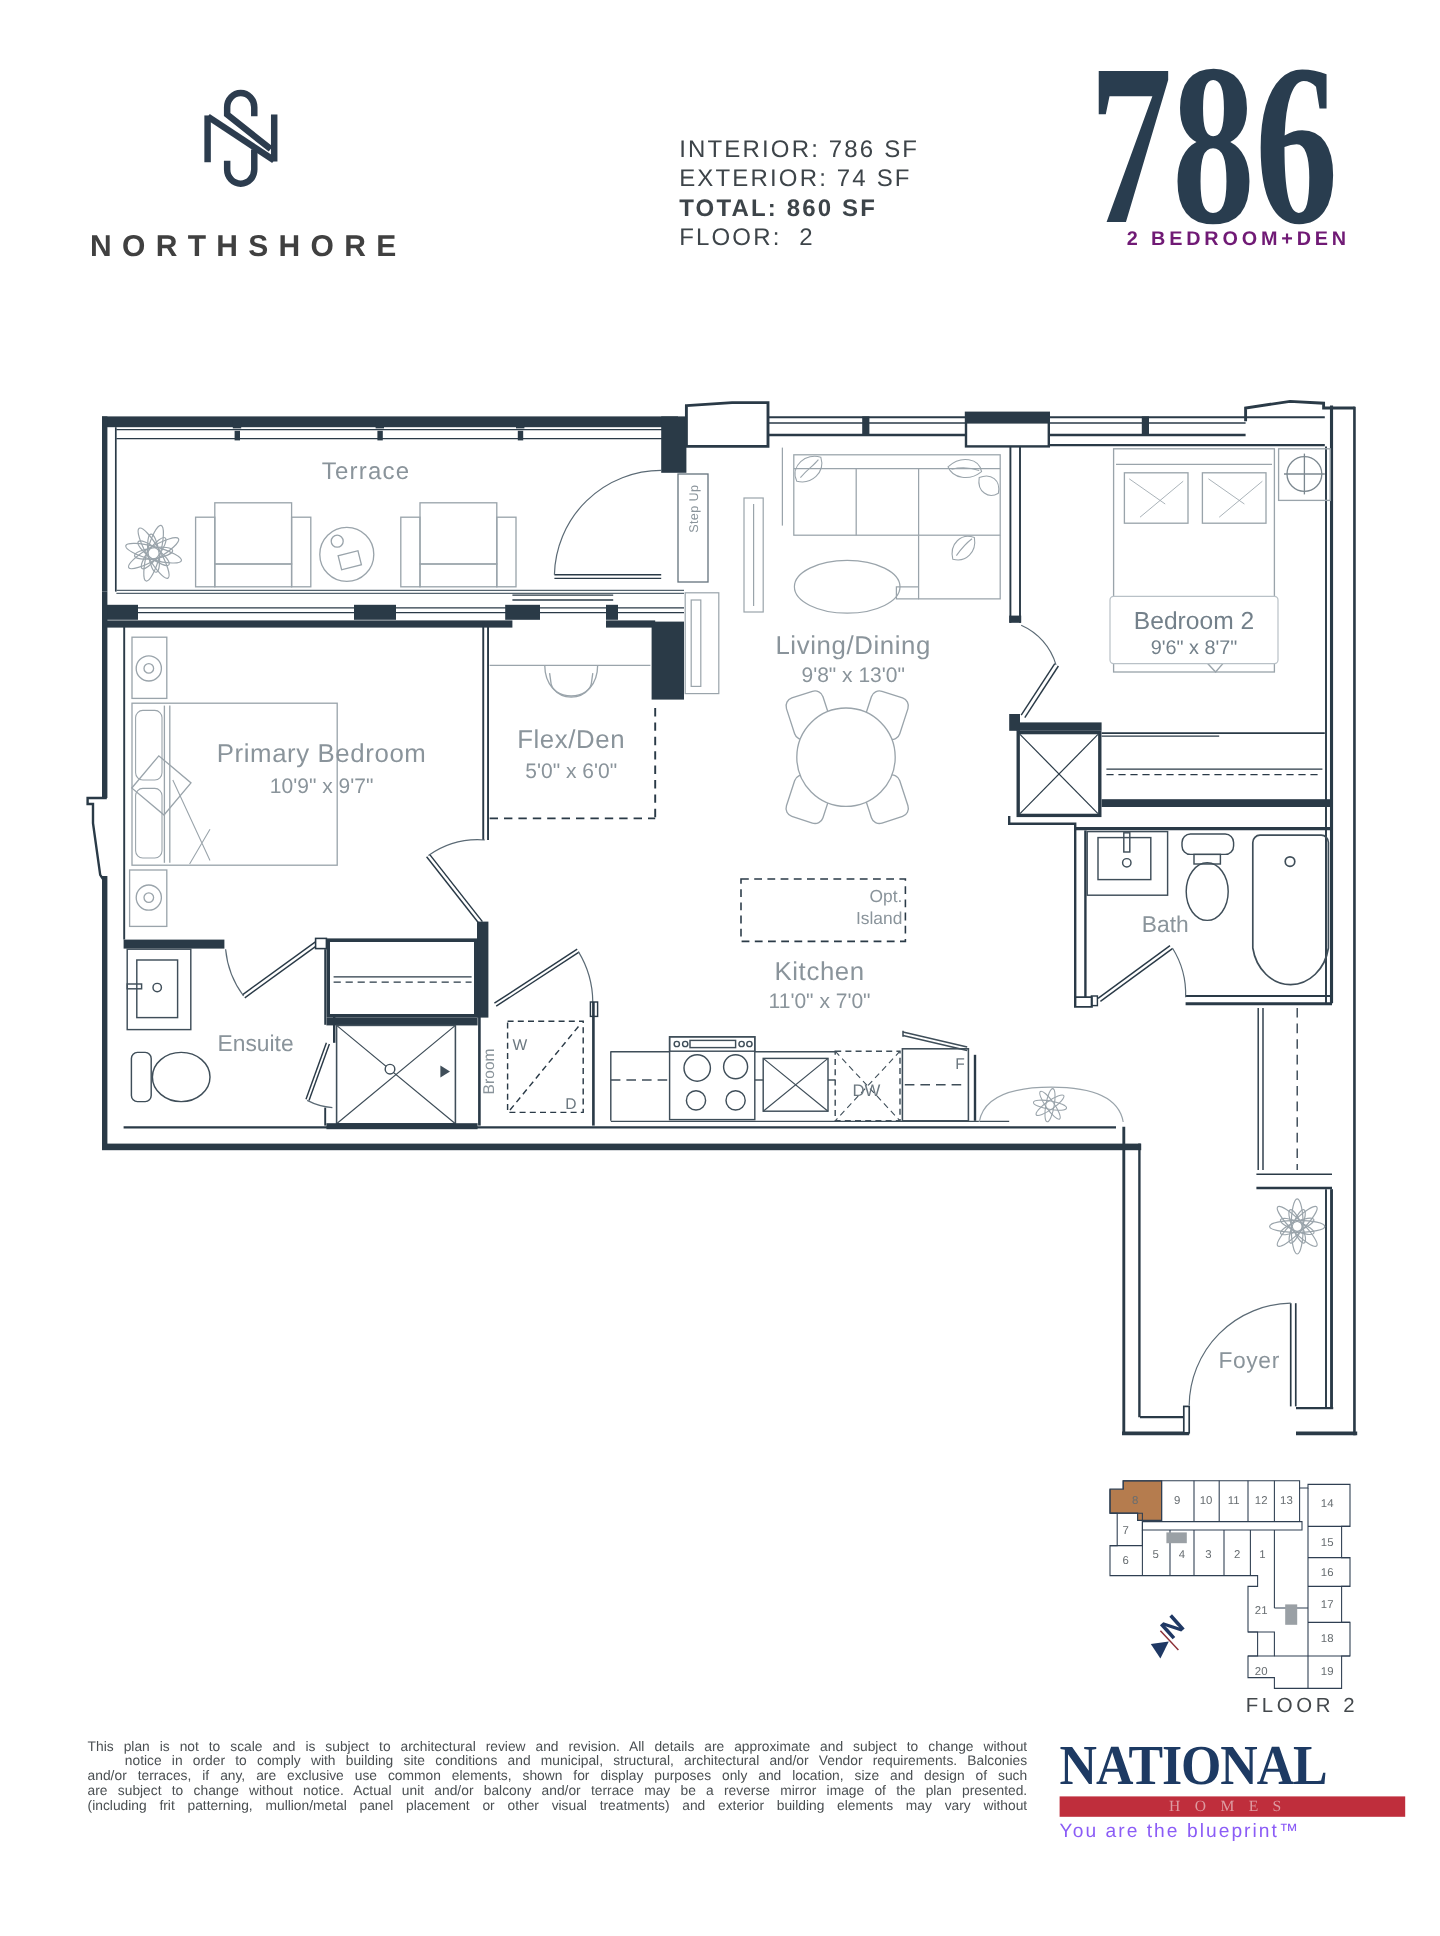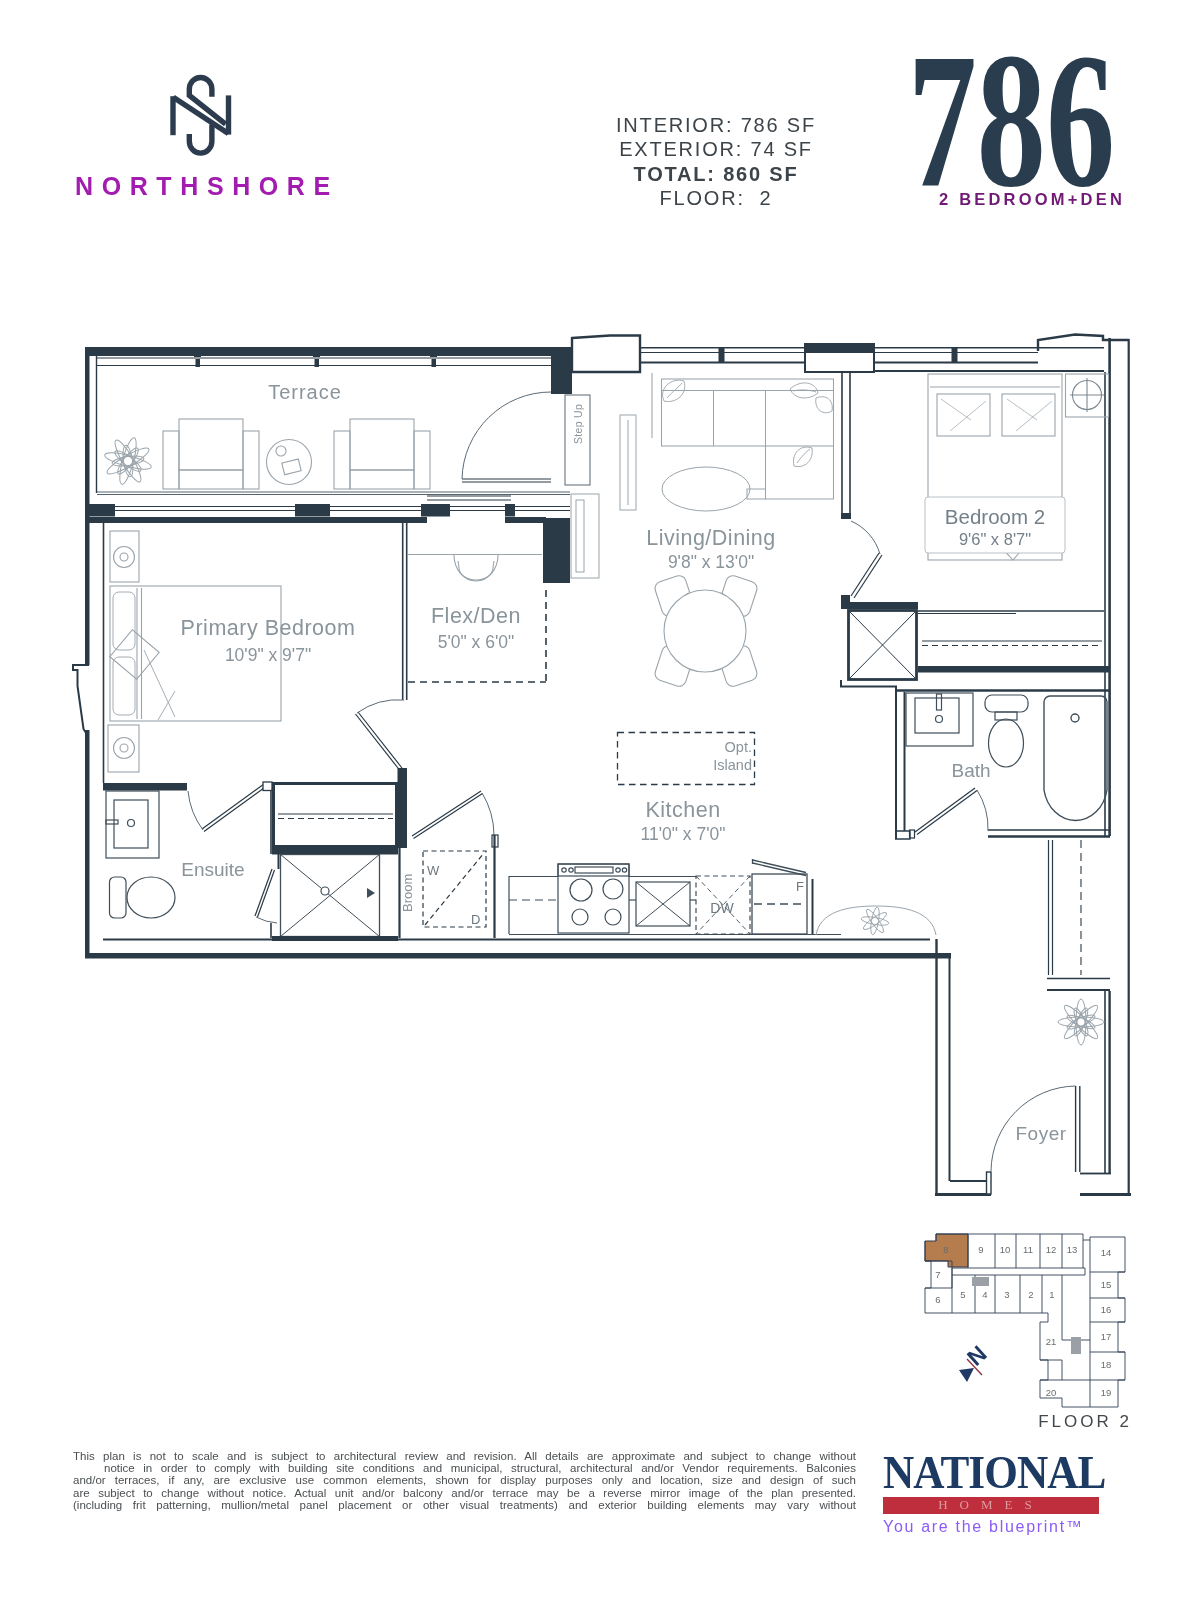--- a/index.html
+++ b/index.html
@@ -17,23 +17,23 @@
   <svg class="abs" style="left:0;top:0;" width="400" height="250" viewBox="0 0 400 250">
     <g stroke="#2c3c4e" stroke-width="5.4" fill="none">
       <path d="M 211.9,96.8 L 211.9,89.3 A 11.3,11.8 0 0 0 189.3,89.3 L 189.3,95.4 L 225.6,124.2"></path>
       <path d="M 189.3,134.0 L 189.3,141.3 A 11.3,11.8 0 0 0 211.9,141.3 L 211.9,124.6"></path>
       <path d="M 173,96.2 L 173,135.2"></path>
       <path d="M 228.5,95.4 L 228.5,134.6"></path>
       <path d="M 173.3,97.2 L 228.3,133.6"></path>
     </g>
   </svg>
 
-  <div class="abs" style="left:75px;top:172px;width:300px;font-size:25px;font-weight:bold;color:#a21caf;letter-spacing:8.6px;">NORTHSHORE</div>
-
-  <div class="abs" style="left:566px;top:113px;width:300px;text-align:center;font-size:20px;color:#3d4449;letter-spacing:1.8px;line-height:24.4px;">
+  <div class="abs" style="left:75px;top:191px;width:300px;font-size:25px;font-weight:bold;color:#404040;letter-spacing:8.6px;">NORTHSHORE</div>
+
+  <div class="abs" style="left:566px;top:113px;width:300px;text-align:left;font-size:20px;color:#3d4449;letter-spacing:1.8px;line-height:24.4px;">
     <div>INTERIOR: 786 SF</div>
     <div>EXTERIOR: 74 SF</div>
     <div style="font-weight:bold;">TOTAL: 860 SF</div>
     <div>FLOOR:&nbsp;&nbsp;2</div>
   </div>
 
   <div class="abs" style="left:710px;top:25px;width:405px;text-align:right;font-family:'Liberation Serif',serif;font-weight:bold;font-size:192px;line-height:192px;color:#293d4f;transform:scaleX(0.72);transform-origin:100% 50%;white-space:nowrap;">786</div>
 
   <div class="abs" style="left:822px;top:190px;width:303px;text-align:right;font-size:16.5px;font-weight:bold;color:#701a75;letter-spacing:3.2px;">2 BEDROOM+DEN</div>
 </div>
@@ -609,17 +609,17 @@
 <div class="abs" style="left:73px;top:1449.5px;width:783px;font-size:11.5px;line-height:12.4px;color:#4a4f52;">
   <div style="text-align:justify;text-align-last:justify;">This plan is not to scale and is subject to architectural review and revision. All details are approximate and subject to change without</div>
   <div style="text-align:justify;text-align-last:justify;padding-left:31px;">notice in order to comply with building site conditions and municipal, structural, architectural and/or Vendor requirements. Balconies</div>
   <div style="text-align:justify;text-align-last:justify;">and/or terraces, if any, are exclusive use common elements, shown for display purposes only and location, size and design of such</div>
   <div style="text-align:justify;text-align-last:justify;">are subject to change without notice. Actual unit and/or balcony and/or terrace may be a reverse mirror image of the plan presented.</div>
   <div style="text-align:justify;text-align-last:justify;">(including frit patterning, mullion/metal panel placement or other visual treatments) and exterior building elements may vary without</div>
 </div>
 
 <div class="abs" style="left:883px;top:1449px;width:248px;">
   <div style="font-family:'Liberation Serif',serif;font-weight:bold;font-size:47px;line-height:47px;color:#1d3a63;transform:scaleX(0.92);transform-origin:0 50%;white-space:nowrap;letter-spacing:-1px;">NATIONAL</div>
-  <div style="margin-top:1px;width:216px;height:16.5px;background:#bf2e3c;color:#dd9ba1;text-align:center;font-family:'Liberation Serif',serif;font-size:13px;line-height:16.5px;letter-spacing:12px;">HOMES</div>
+  <div style="margin-top:1px;width:288px;height:16.5px;background:#bf2e3c;color:#dd9ba1;text-align:center;font-family:'Liberation Serif',serif;font-size:13px;line-height:16.5px;letter-spacing:12px;">HOMES</div>
   <div style="margin-top:4px;margin-left:0;font-size:16px;font-weight:normal;color:#8b5cf6;letter-spacing:1.7px;white-space:nowrap;">You are the blueprint™</div>
 </div>
 
 </div>
 
 </body></html>

